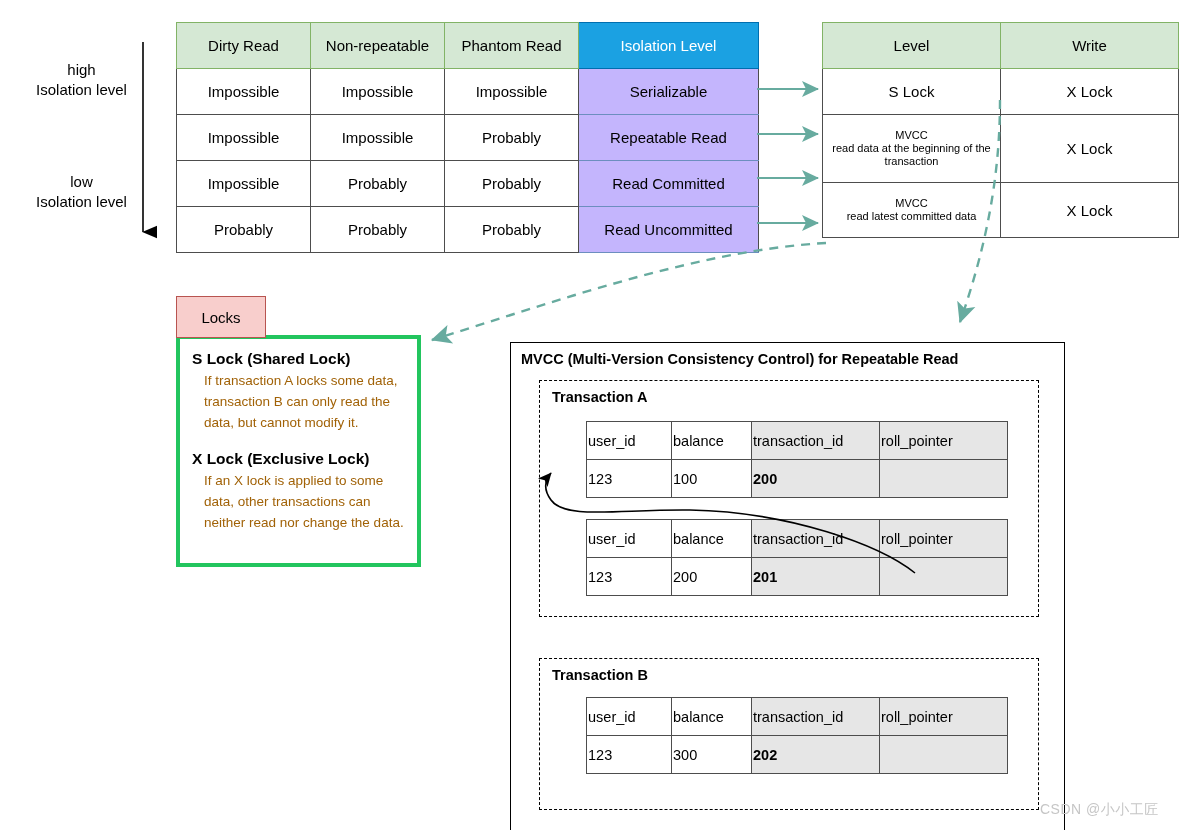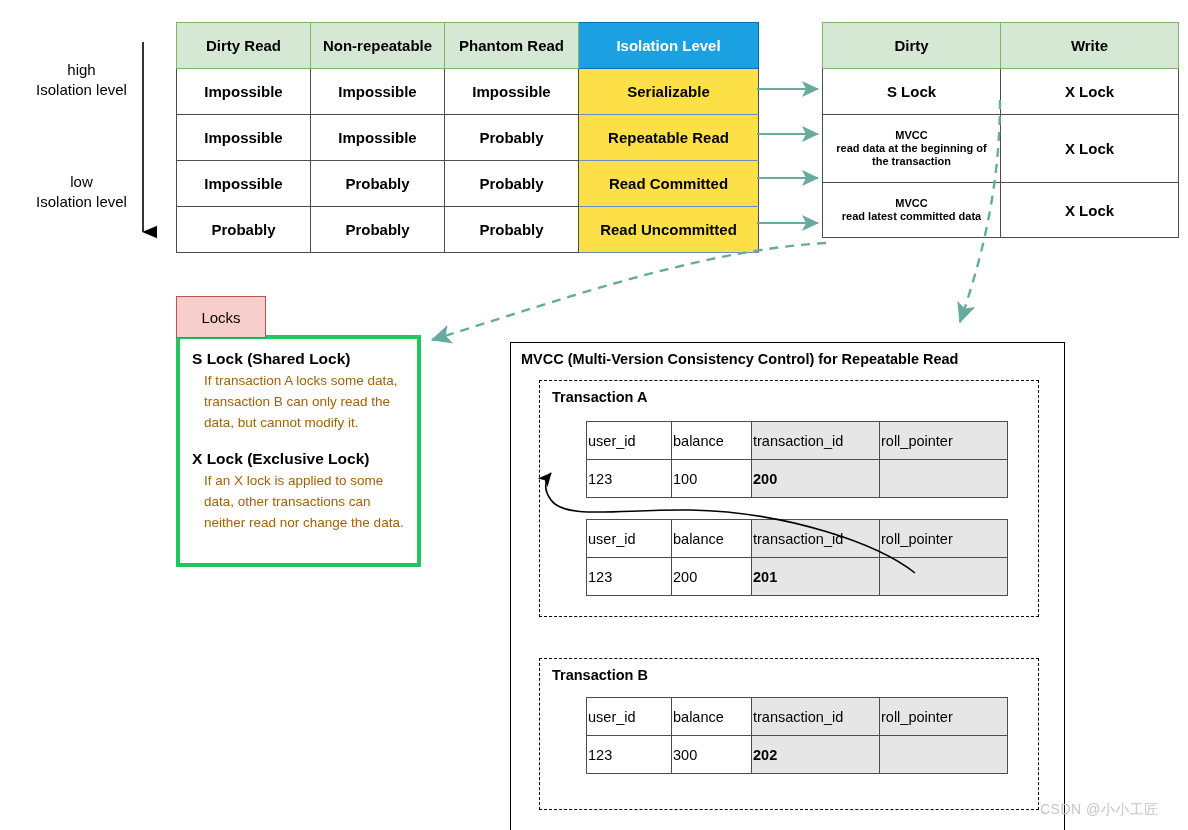--- a/index.html
+++ b/index.html
@@ -43,33 +43,32 @@
     background: #fff;
   }
   .matrix td {
     border: 1px solid #4d4d4d;
     text-align: center;
     vertical-align: middle;
     font-size: 15px;
     height: 45px;
     padding: 14px 4px;
     background: #ffffff;
-    font-weight: bold;
   }
   .matrix td.hdr-green {
     background: #d5e8d4;
     border: 1px solid #82b366;
   }
   .matrix td.hdr-blue {
     background: #1ba1e2;
     border: 1px solid #006eaf;
     color: #ffffff;
   }
   .matrix td.cell-blue {
-    background: #fde047;
+    background: #c4b5fd;
     border: 1px solid #6c8ebf;
     border-left-color: #4d4d4d;
     border-right-color: #4d4d4d;
   }
   .matrix td.multi {
     font-size: 11px;
     line-height: 13px;
   }
   .matrix td.multi .mv-title { display: block; font-size: 11px; }
 
@@ -232,21 +231,21 @@
     </tbody>
   </table>
 
   <table class="matrix" id="right-matrix">
     <colgroup>
         <col class="c1">
         <col class="c2">
       </colgroup>
     <tbody>
       <tr>
-        <td class="hdr-green">Dirty</td>
+        <td class="hdr-green">Level</td>
         <td class="hdr-green">Write</td>
       </tr>
       <tr>
         <td>S Lock</td>
         <td>X Lock</td>
       </tr>
       <tr>
         <td class="multi">
           <span class="mv-title">MVCC</span>
           <span>read data at the beginning of the transaction</span>

